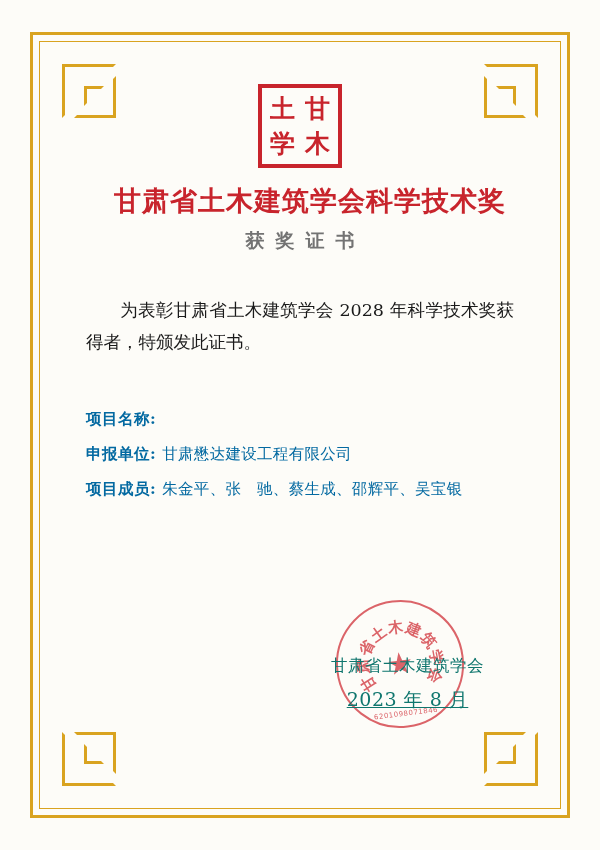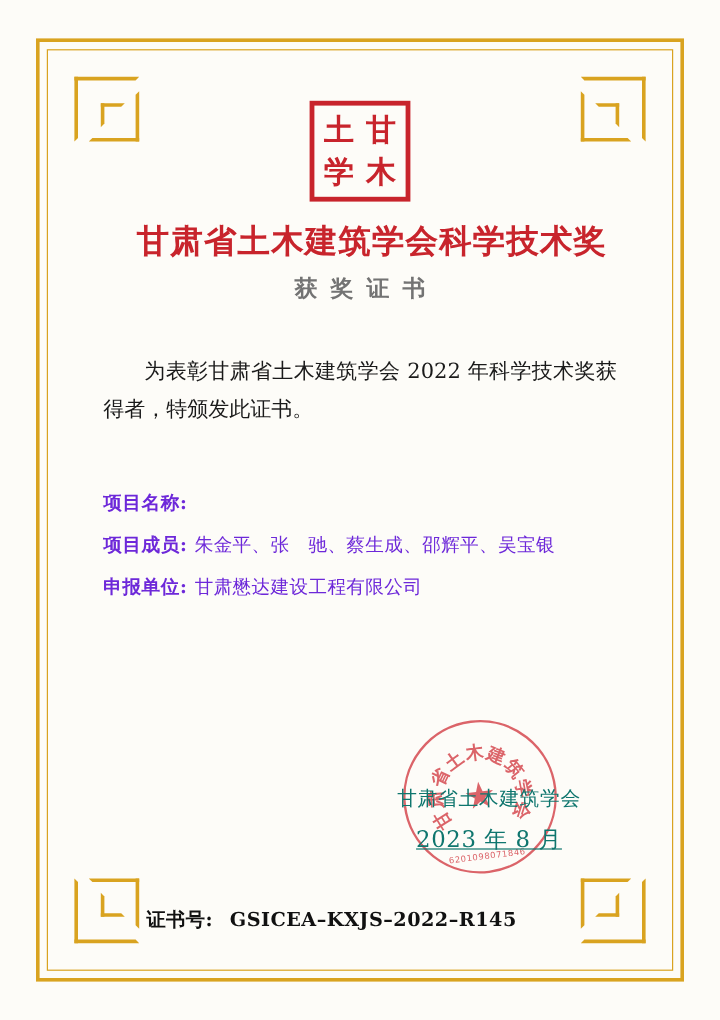--- a/index.html
+++ b/index.html
@@ -169,21 +169,21 @@
     left: 86px;
     right: 70px;
     top: 409px;
   }
   .info-row {
     display: flex;
     align-items: baseline;
     margin-bottom: 14px;
     font-family: "DejaVu Serif", serif;
     font-size: 15.5px;
-    color: #6d28d9;
+    color: #0369a1;
   }
   .info-label {
     flex: 0 0 auto;
     font-weight: bold;
     letter-spacing: 0.5px;
   }
   .info-value {
     flex: 1 1 auto;
     margin-left: 6px;
     letter-spacing: 0.3px;
@@ -304,34 +304,34 @@
       <span>土</span>
       <span>甘</span>
       <span>学</span>
       <span>木</span>
     </div>
   </div>
 
   <div class="title-main">甘肃省土木建筑学会科学技术奖</div>
   <div class="title-sub">获奖证书</div>
 
-  <div class="body-text"><span class="indent"></span><span>为表彰甘肃省土木建筑学会 2022 年科学技术奖获得者，特颁发此证书。</span></div>
+  <div class="body-text"><span class="indent"></span><span>为表彰甘肃省土木建筑学会 2028 年科学技术奖获得者，特颁发此证书。</span></div>
 
 
   <div class="info-list">
     <div class="info-row">
       <span class="info-label">项目名称:</span>
     </div>
     <div class="info-row">
+      <span class="info-label">申报单位:</span>
+      <span class="info-value">甘肃懋达建设工程有限公司</span>
+    </div>
+    <div class="info-row">
       <span class="info-label">项目成员:</span>
       <span class="info-value">朱金平、张　驰、蔡生成、邵辉平、吴宝银</span>
-    </div>
-    <div class="info-row">
-      <span class="info-label">申报单位:</span>
-      <span class="info-value">甘肃懋达建设工程有限公司</span>
     </div>
   </div>
 
   <div class="round-seal">
     <div class="seal-arc-text" id="arc-text">
         <span style="transform: rotate(-115deg) translate(-0.5em, -46px);">甘</span>
         <span style="transform: rotate(-86.25deg) translate(-0.5em, -46px);">肃</span>
         <span style="transform: rotate(-57.5deg) translate(-0.5em, -46px);">省</span>
         <span style="transform: rotate(-28.75deg) translate(-0.5em, -46px);">土</span>
         <span style="transform: rotate(0deg) translate(-0.5em, -46px);">木</span>
@@ -342,18 +342,14 @@
       </div>
     <div class="inner-star">★</div>
     <div class="seal-bottom-text">6201098071846</div>
   </div>
 
   <div class="signature">
     <div class="org">甘肃省土木建筑学会</div>
     <div class="date">2023 年 8 月</div>
   </div>
 
-  <div class="cert-no">
-    <span>证书号:</span>
-    <span class="cert-no-value">GSICEA–KXJS–2022–R145</span>
-  </div>
 
 </div>
 
 </body></html>

